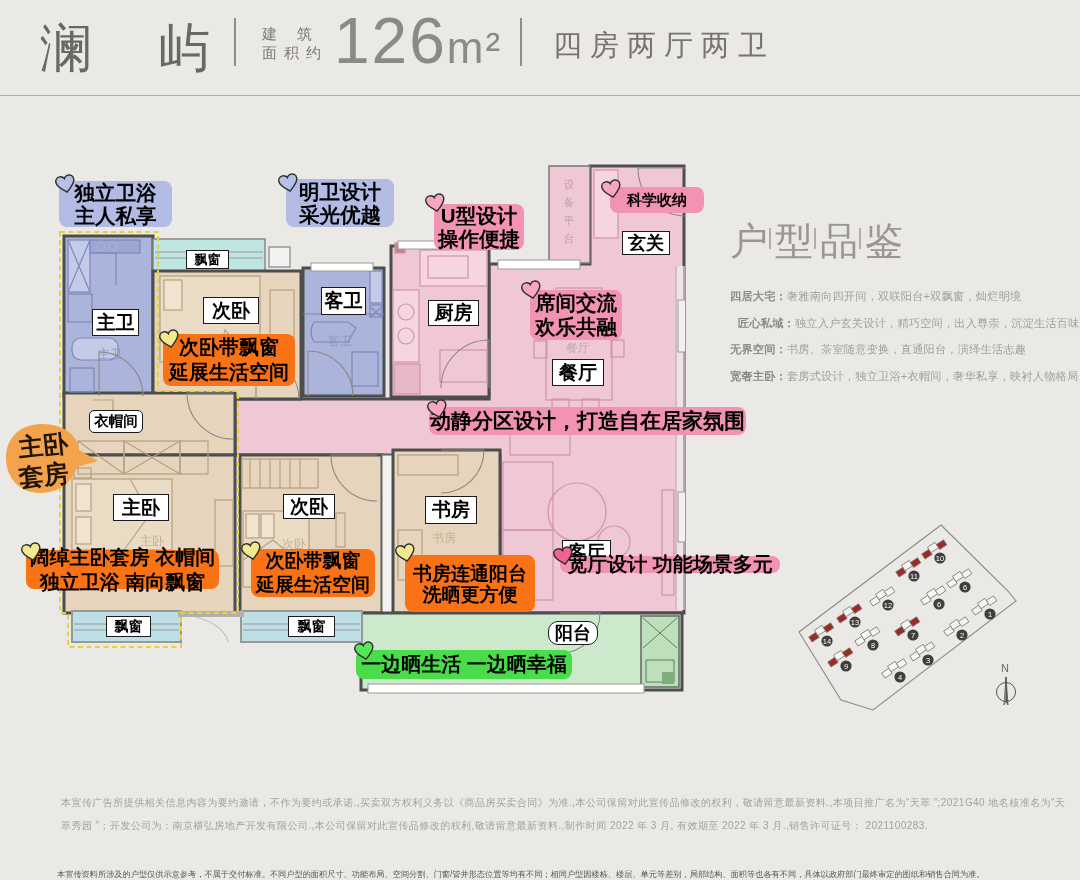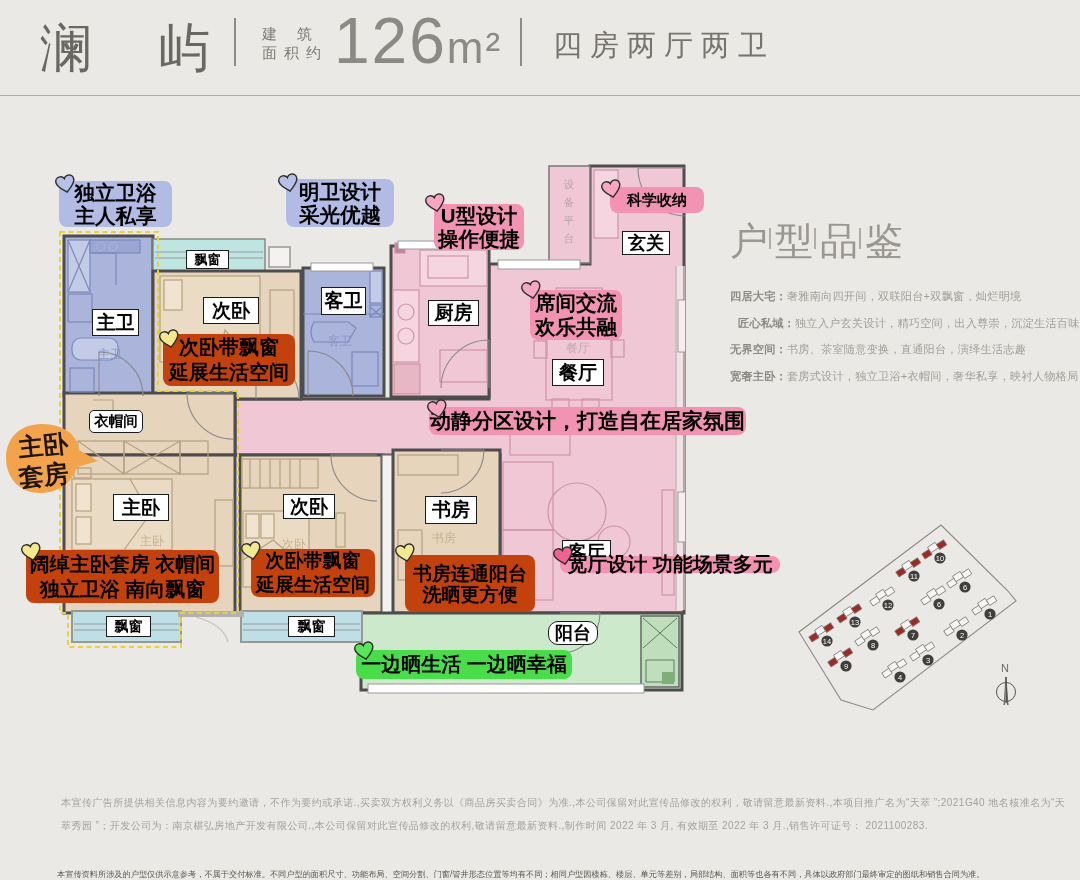--- a/index.html
+++ b/index.html
@@ -2,21 +2,21 @@
 <html><head>
 <meta charset="utf-8">
 <style>
   html,body{margin:0;padding:0;}
   body{width:1080px;height:880px;background:#eae9e6;font-family:"Liberation Sans",sans-serif;position:relative;overflow:hidden;}
   .abs{position:absolute;}
   .lbl{position:absolute;background:#fff;border:1.8px solid #1b1b1b;color:#000;font-weight:bold;display:flex;align-items:center;justify-content:center;white-space:nowrap;}
   .co{position:absolute;border-radius:8px;color:#000;font-weight:bold;display:flex;align-items:center;justify-content:center;text-align:center;white-space:nowrap;}
   .blue{background:#b1bbe4;}
   .pink{background:#f293b3;}
-  .yellow{background:#c2410c;}
+  .yellow{background:#f97316;}
   .green{background:#4ade57;background:#49dd49;}
   .heart{position:absolute;}
 </style>
 </head>
 <body>
 
 <div class="abs" style="left:40px;top:14px;font-size:52px;font-weight:500;color:#6a6862;letter-spacing:66px;">澜屿</div>
 
 <div class="abs" style="left:234px;top:18px;width:2px;height:48px;background:#8e8c86;"></div>
 
@@ -366,21 +366,21 @@
 <div class="co pink" style="left:434px;top:204px;width:90px;height:46px;font-size:20.5px;line-height:23px;">U型设计<br>操作便捷</div>
 
 <div class="co pink" style="left:610px;top:187px;width:94px;height:26px;font-size:15px;">科学收纳</div>
 
 <div class="co pink" style="left:530px;top:290px;width:92px;height:50px;font-size:20.5px;line-height:24.5px;">席间交流<br>欢乐共融</div>
 
 <div class="co pink" style="left:429px;top:407px;width:317px;height:28px;font-size:21px;">动静分区设计，打造自在居家氛围</div>
 
 <div class="co yellow" style="left:163px;top:334px;width:132px;height:52px;font-size:20px;line-height:25px;">次卧带飘窗<br>延展生活空间</div>
 
-<div class="co yellow" style="left:26px;top:550px;width:193px;height:53px;font-size:20px;line-height:25px;">阔绰主卧套房 衣帽间<br>独立卫浴 南向飘窗</div>
+<div class="co yellow" style="left:26px;top:550px;width:193px;height:39px;font-size:20px;line-height:25px;">阔绰主卧套房 衣帽间<br>独立卫浴 南向飘窗</div>
 
 <div class="co yellow" style="left:251px;top:549px;width:124px;height:48px;font-size:19px;line-height:24px;">次卧带飘窗<br>延展生活空间</div>
 
 <div class="co yellow" style="left:405px;top:555px;width:130px;height:57px;font-size:19px;line-height:21px;">书房连通阳台<br>洗晒更方便</div>
 
 <div class="co pink" style="left:560px;top:556px;width:220px;height:17px;font-size:20px;">宽厅设计 功能场景多元</div>
 
 <div class="co green" style="left:356px;top:650px;width:216px;height:29px;font-size:20px;">一边晒生活 一边晒幸福</div>
 
 <div class="abs" style="left:4px;top:423px;width:100px;height:74px;">

